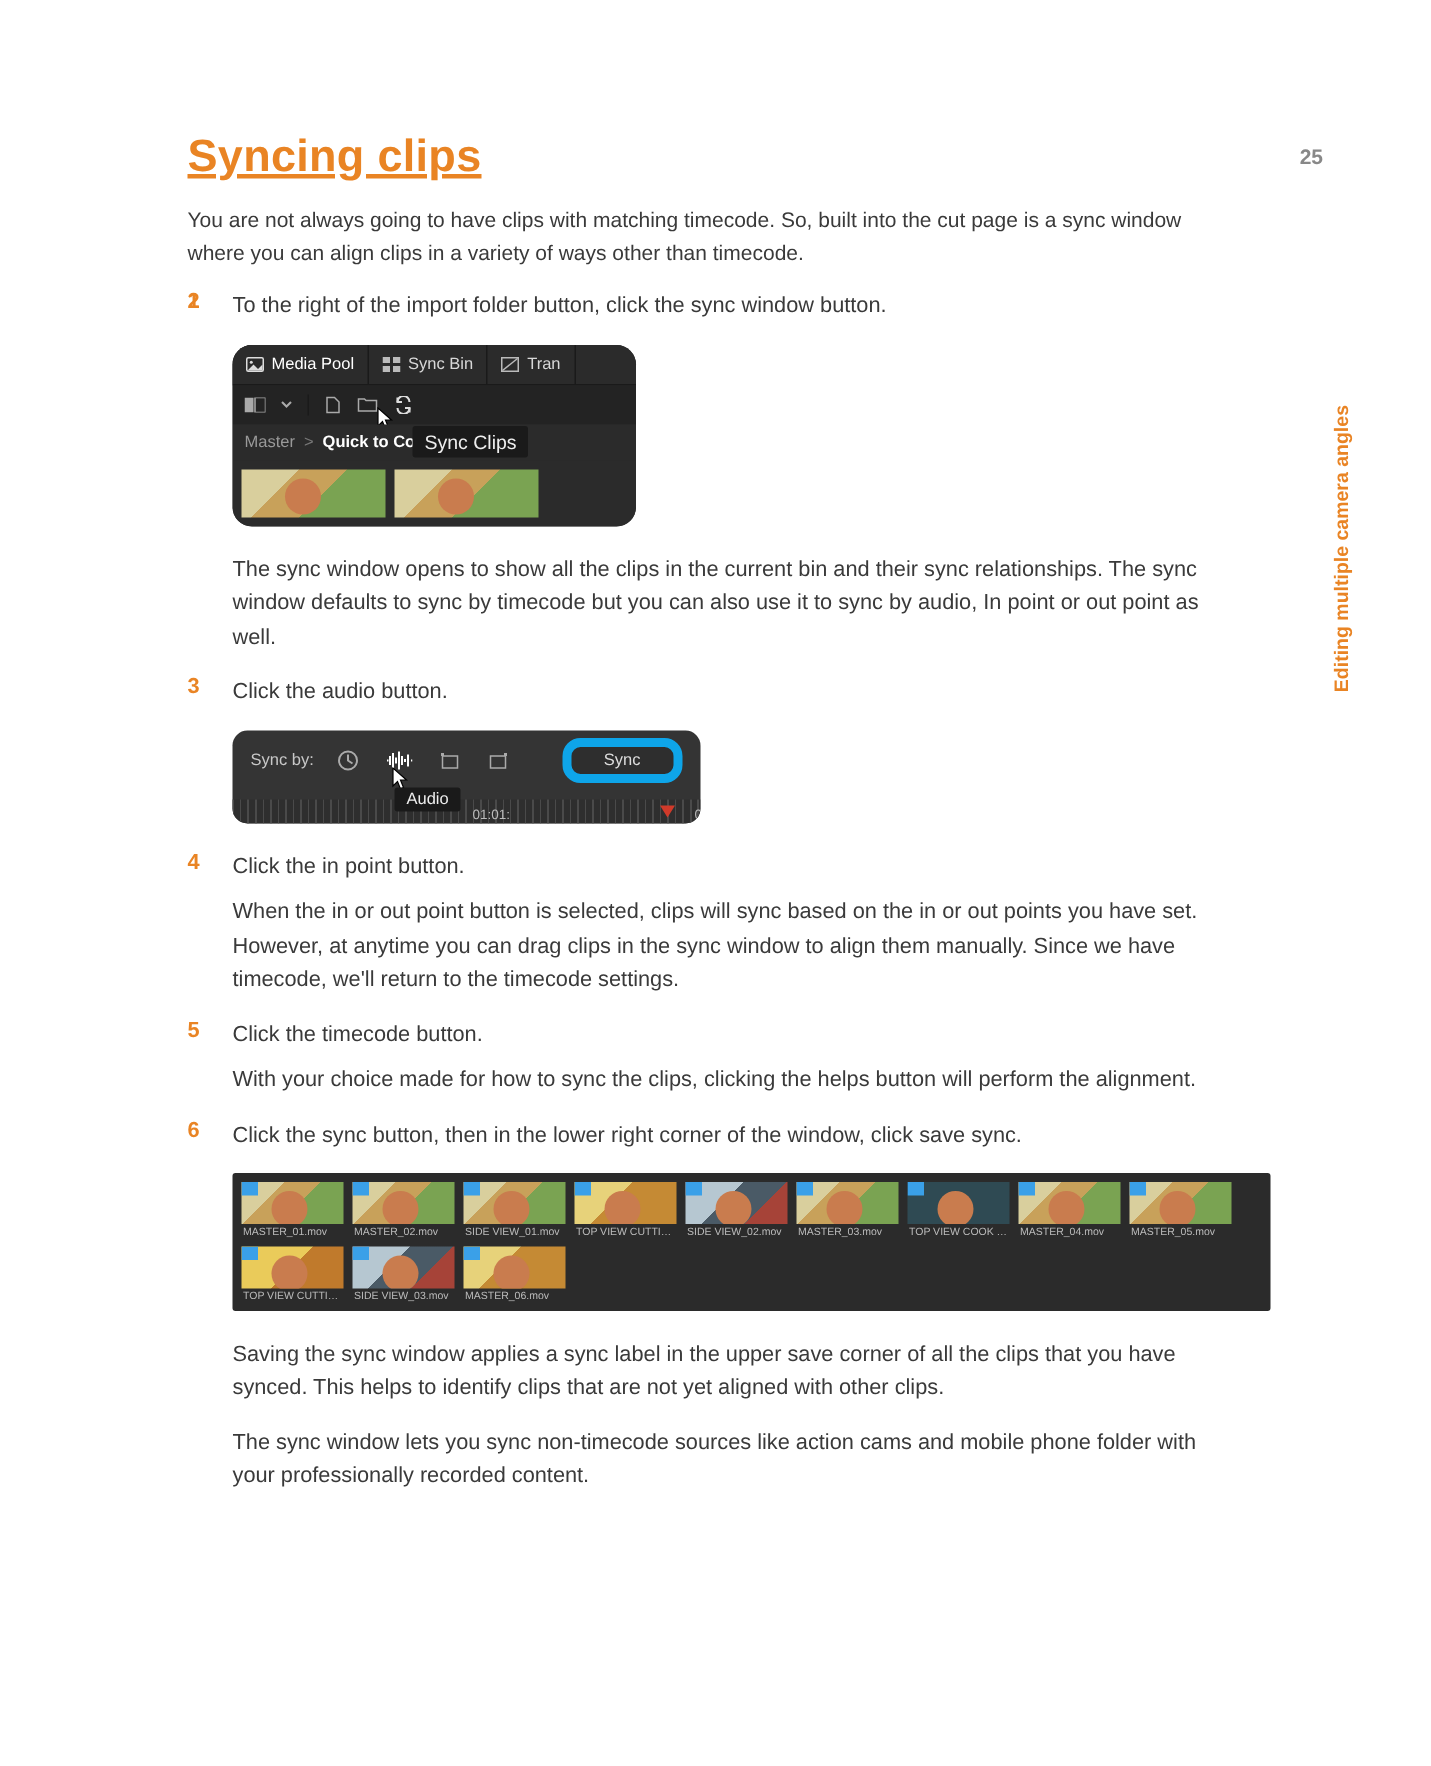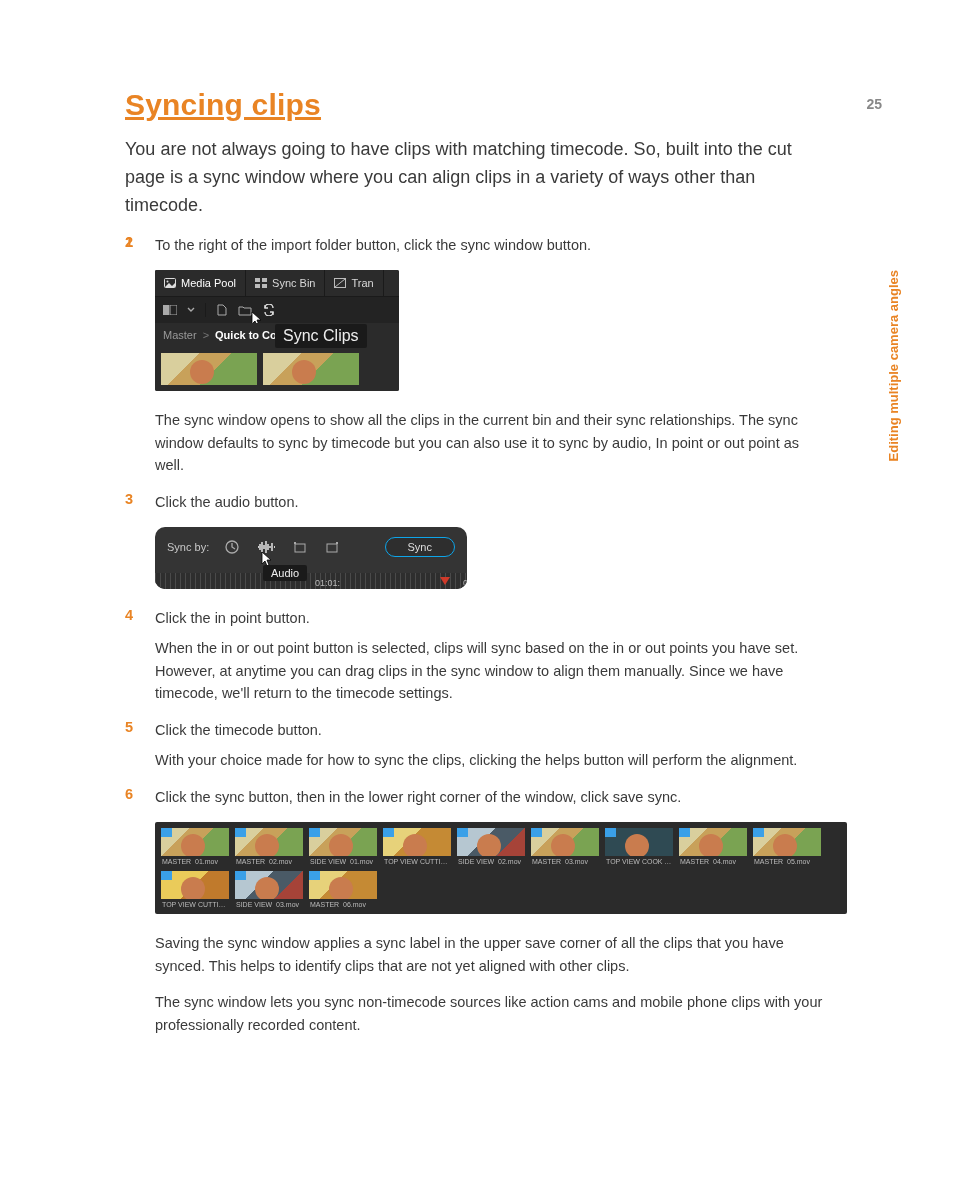--- a/index.html
+++ b/index.html
@@ -38,21 +38,21 @@
   }
   h1.section-title {
     font-size: 30px;
     font-weight: 600;
     color: #e98424;
     margin: 0 0 14px 0;
     letter-spacing: 0.2px;
     text-decoration: underline;
   }
   p.intro, p.body {
-    font-size: 18px;
+    font-size: 14px;
     line-height: 1.55;
     margin: 0 0 14px 0;
     color: #3a3a3a;
     font-weight: 400;
   }
   .content {
     width: 700px;
   }
   ol.steps {
     list-style: none;
@@ -80,23 +80,23 @@
     font-size: 14.5px;
     line-height: 1.55;
     margin: 8px 0 14px 0;
   }
   .figure {
     margin: 14px 0 18px 30px;
   }
 
   
   .fig1 {
-    width: 244px;
+    width: 269px;
     background: #2b2b2b;
-    border-radius: 2px;
+    border-radius: 13px;
     overflow: hidden;
     font-size: 11px;
     color: #d8d8d8;
   }
   .fig1 .tabs {
     display: flex;
     align-items: center;
     height: 26px;
     background: #2b2b2b;
     border-bottom: 1px solid #1a1a1a;
@@ -125,21 +125,21 @@
   .fig1 .cursor {
     position: absolute;
     left: 96px; top: 14px;
     pointer-events: none;
   }
   .fig1 .tooltip {
     position: absolute;
     left: 120px; top: 54px;
     background: #1a1a1a;
     padding: 3px 8px;
-    font-size: 16px;
+    font-size: 13px;
     color: #eee;
     border-radius: 2px;
     z-index: 5;
   }
   .fig1 .crumbs {
     display:flex; align-items:center; gap:6px;
     height: 24px; padding: 0 8px;
     background: #2b2b2b;
     font-size: 11px;
     position: relative;
@@ -177,21 +177,21 @@
     display:flex; align-items:center;
     height: 40px; gap: 16px;
     padding: 0 12px;
   }
   .fig2 .label { color:#c8c8c8; }
   .fig2 .icons { display:flex; gap:18px; align-items:center; }
   .fig2 .ic { color:#aaa; display:flex; }
   .fig2 .ic.active { color:#fff; }
   .fig2 .sync-btn {
     margin-left:auto;
-    border:1px solid #0ea5e9;
+    border:6px solid #0ea5e9;
     border-radius: 12px;
     padding: 3px 22px;
     color:#ddd;
     background:#2e2e2e;
   }
   .fig2 .cursor { position:absolute; left:106px; top:24px; }
   .fig2 .tooltip {
     position:absolute; left:108px; top:38px;
     background:#1a1a1a; padding:2px 8px; border-radius:2px;
     font-size:11px; color:#eee; z-index:5;
@@ -496,18 +496,18 @@
               <div class="thumb">
                 <div class="img pal-b">
                   <div class="badge"></div>
                 </div>
                 <div class="cap">MASTER_06.mov</div>
               </div>
             </div>
         </div>
 
         <div class="step-body">Saving the sync window applies a sync label in the upper save corner of all the clips that you have synced. This helps to identify clips that are not yet aligned with other clips.</div>
-        <div class="step-body" style="margin-bottom:0;">The sync window lets you sync non-timecode sources like action cams and mobile phone clips with your professionally recorded content.</div>
+        <div class="step-body" style="margin-bottom:0;">The sync window lets you sync non-timecode sources like action cams and mobile phone folder with your professionally recorded content.</div>
       </li>
 
     </ol>
   </div>
 </div>
 
 </body></html>

